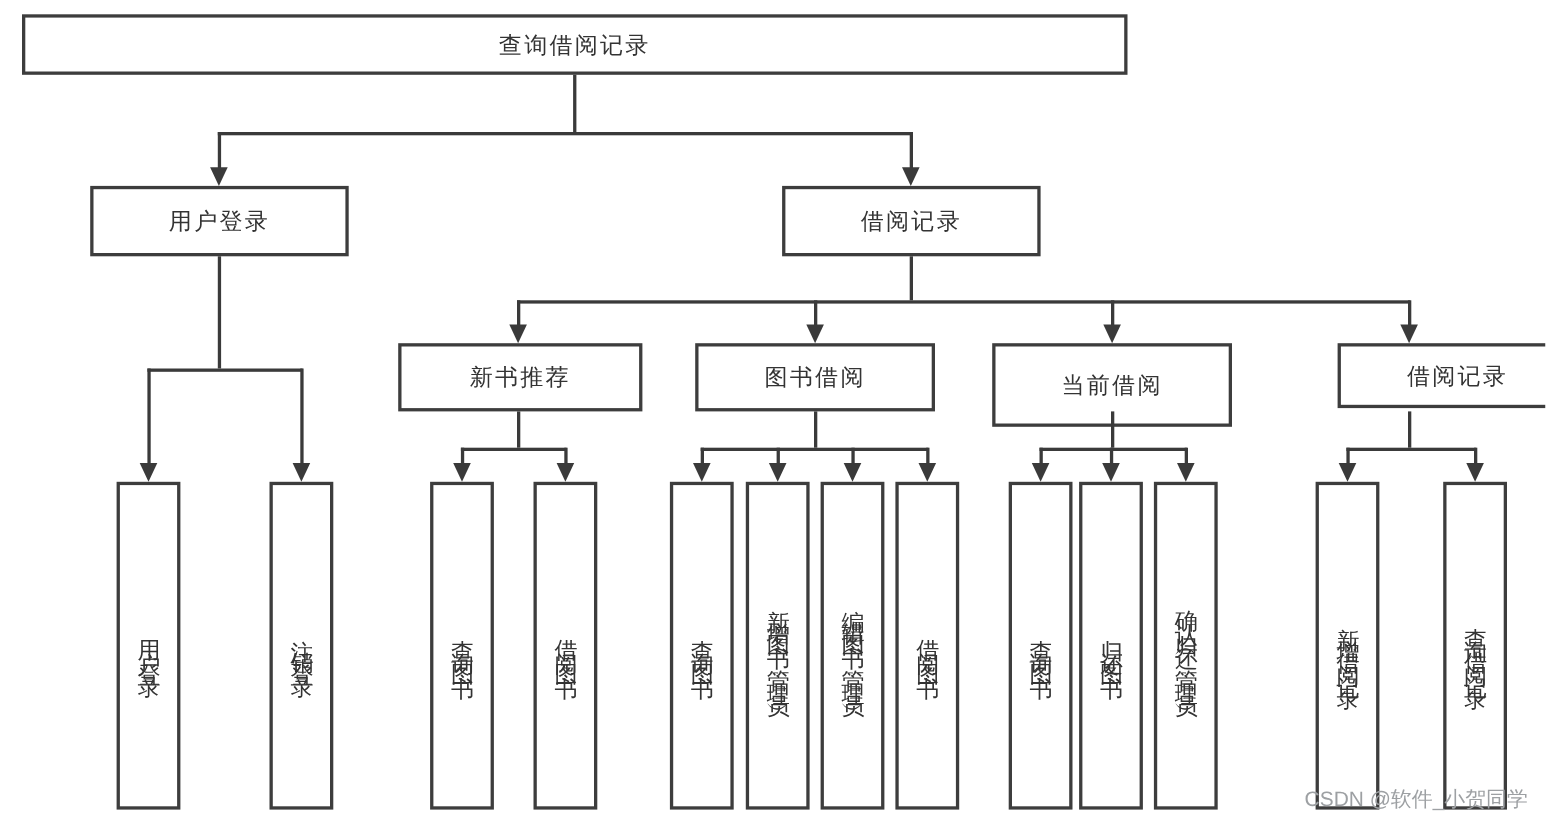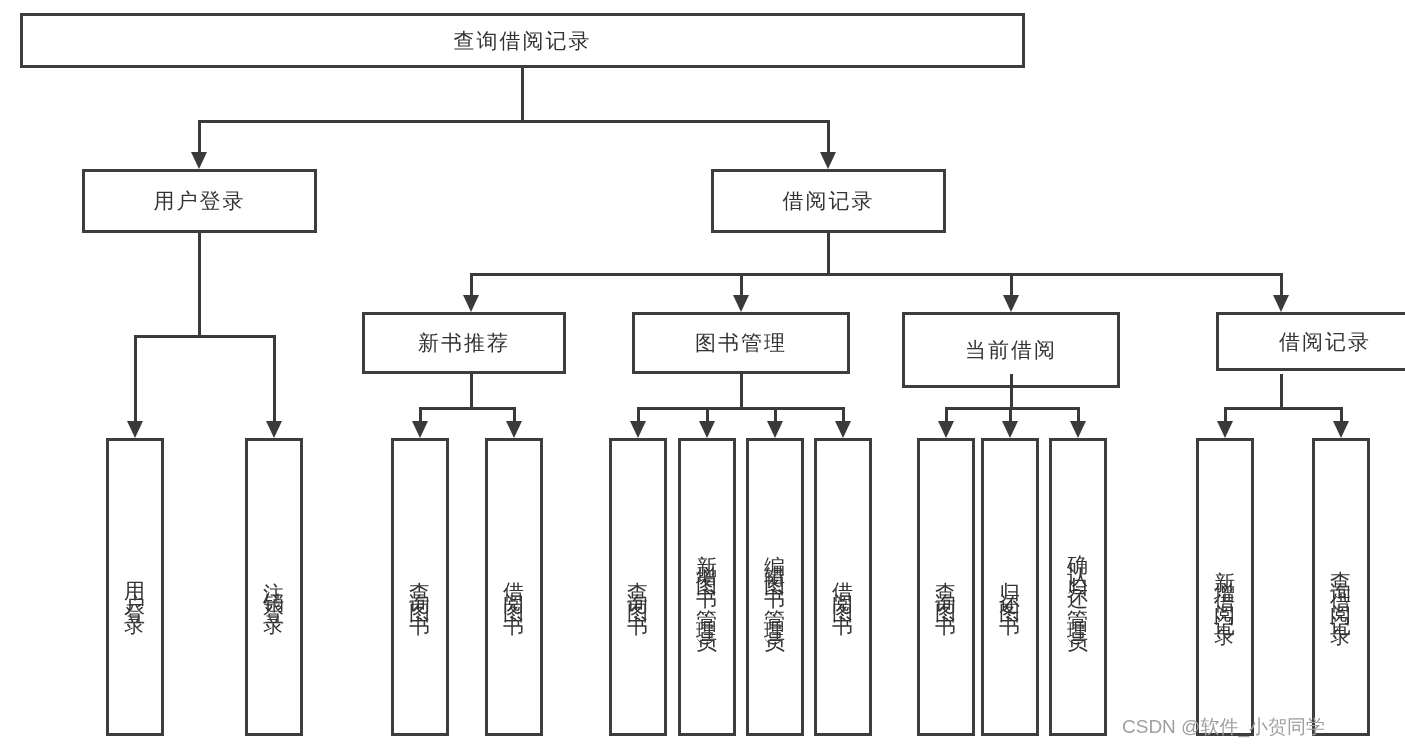--- a/index.html
+++ b/index.html
@@ -18,43 +18,43 @@
     writing-mode:vertical-rl;text-orientation:mixed;
     font-size:21px;line-height:1;letter-spacing:11px;
     display:block;
   }
   .ln{position:absolute;background:#3a3a3a;}
   .ar{
     position:absolute;width:0;height:0;
     border-left:8px solid transparent;border-right:8px solid transparent;
     border-top:17px solid #3a3a3a;
   }
-  .wm{position:absolute;left:1122px;top:714px;font-size:19px;color:#9da0a3;white-space:nowrap;text-align:right;}
+  .wm{position:absolute;left:1186px;top:714px;font-size:19px;color:#9da0a3;white-space:nowrap;text-align:right;}
 </style>
 </head>
 <body>
 
 <div class="stage">
 
   <div class="box h" style="left:20px;top:13px;width:1005px;height:55px">
     <span class="lbl">查询借阅记录</span>
   </div>
 
   <div class="box h" style="left:82px;top:169px;width:235px;height:64px">
     <span class="lbl">用户登录</span>
   </div>
   <div class="box h" style="left:711px;top:169px;width:235px;height:64px">
     <span class="lbl">借阅记录</span>
   </div>
 
-  <div class="box h" style="left:362px;top:312px;width:204px;height:62px">
+  <div class="box h" style="left:362px;top:312px;width:222px;height:62px">
     <span class="lbl">新书推荐</span>
   </div>
   <div class="box h" style="left:632px;top:312px;width:218px;height:62px">
-    <span class="lbl">图书管理</span>
+    <span class="lbl">图书借阅</span>
   </div>
   <div class="box h" style="left:902px;top:312px;width:218px;height:76px">
     <span class="lbl">当前借阅</span>
   </div>
   <div class="box h" style="left:1216px;top:312px;width:218px;height:59px">
     <span class="lbl">借阅记录</span>
   </div>
 
   <div class="box v" style="left:106px;top:438px;width:58px;height:298px">
     <span class="lbl">用户登录</span>

